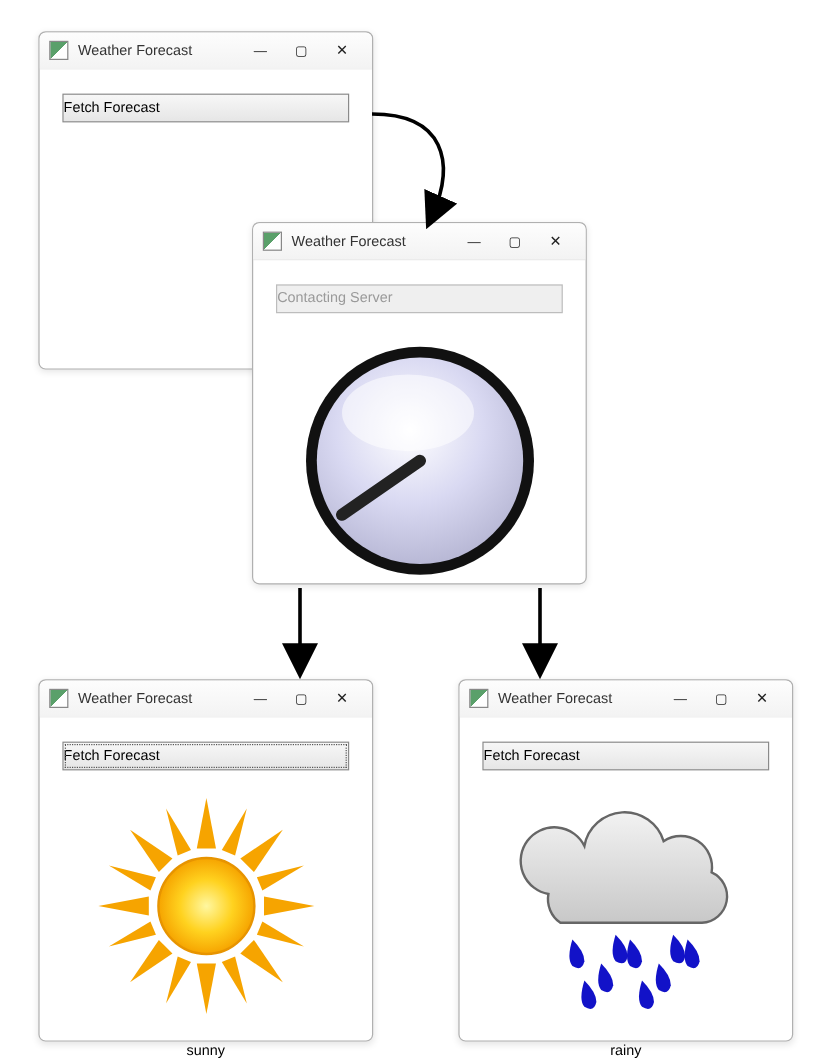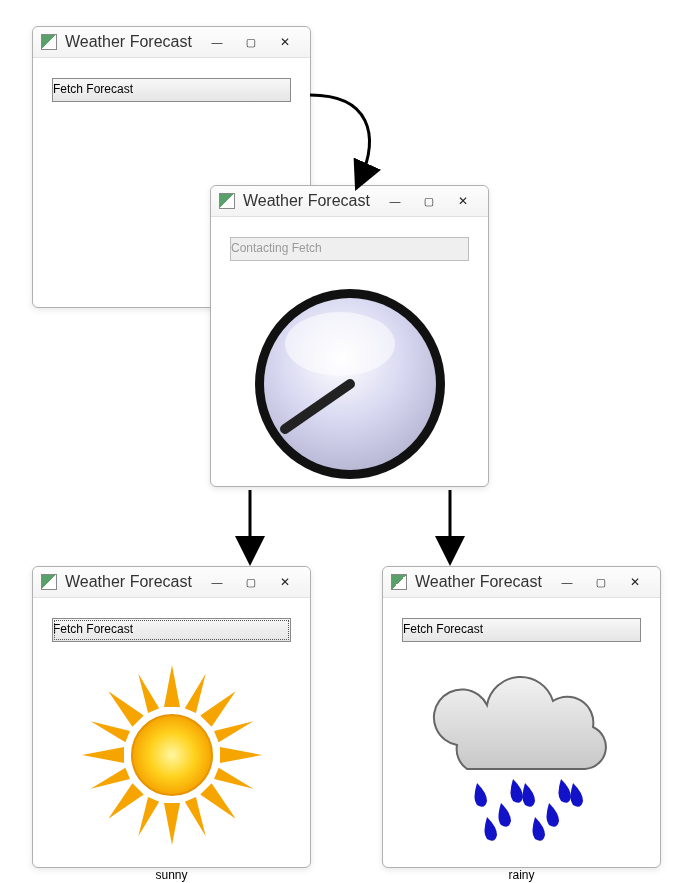--- a/index.html
+++ b/index.html
@@ -31,21 +31,21 @@
   .titlebar .app-icon {
     width: 14px; height: 14px;
     margin-right: 8px;
     display: inline-block;
     border: 1px solid #888;
     background: linear-gradient(135deg,#5aa06a 50%, #fff 50%);
   }
   .titlebar .title {
     flex: 1;
     color: #333;
-    font-size: 16px;
+    font-size: 12px;
   }
   .titlebar .ctrl {
     width: 34px;
     text-align: center;
     color: #222;
     cursor: pointer;
   }
   .titlebar .ctrl-min::before { content: "—"; font-size: 11px; }
   .titlebar .ctrl-max::before { content: "▢"; font-size: 11px; }
   .titlebar .ctrl-close::before { content: "✕"; font-size: 12px; }
@@ -116,21 +116,21 @@
 
 <div class="window" style="left:210px; top:185px; width:277px; height:300px;">
   <div class="titlebar">
     <span class="app-icon"></span>
     <span class="title">Weather Forecast</span>
     <span class="ctrl ctrl-min"></span>
     <span class="ctrl ctrl-max"></span>
     <span class="ctrl ctrl-close"></span>
   </div>
   <div class="content" style="height:calc(100% - 30px);">
-    <div class="fetch-btn disabled">Contacting Fetch</div>
+    <div class="fetch-btn disabled">Contacting Server</div>
     <div class="img-area">
       <svg class="dial-svg" width="210" height="210" viewBox="0 0 210 210">
         <defs>
           <radialGradient id="dg" cx="45%" cy="35%" r="65%">
             <stop offset="0%" stop-color="#ffffff"></stop>
             <stop offset="55%" stop-color="#d9d9f2"></stop>
             <stop offset="100%" stop-color="#b9b9d6"></stop>
           </radialGradient>
         </defs>
         <circle cx="105" cy="105" r="95" fill="#111"></circle>

